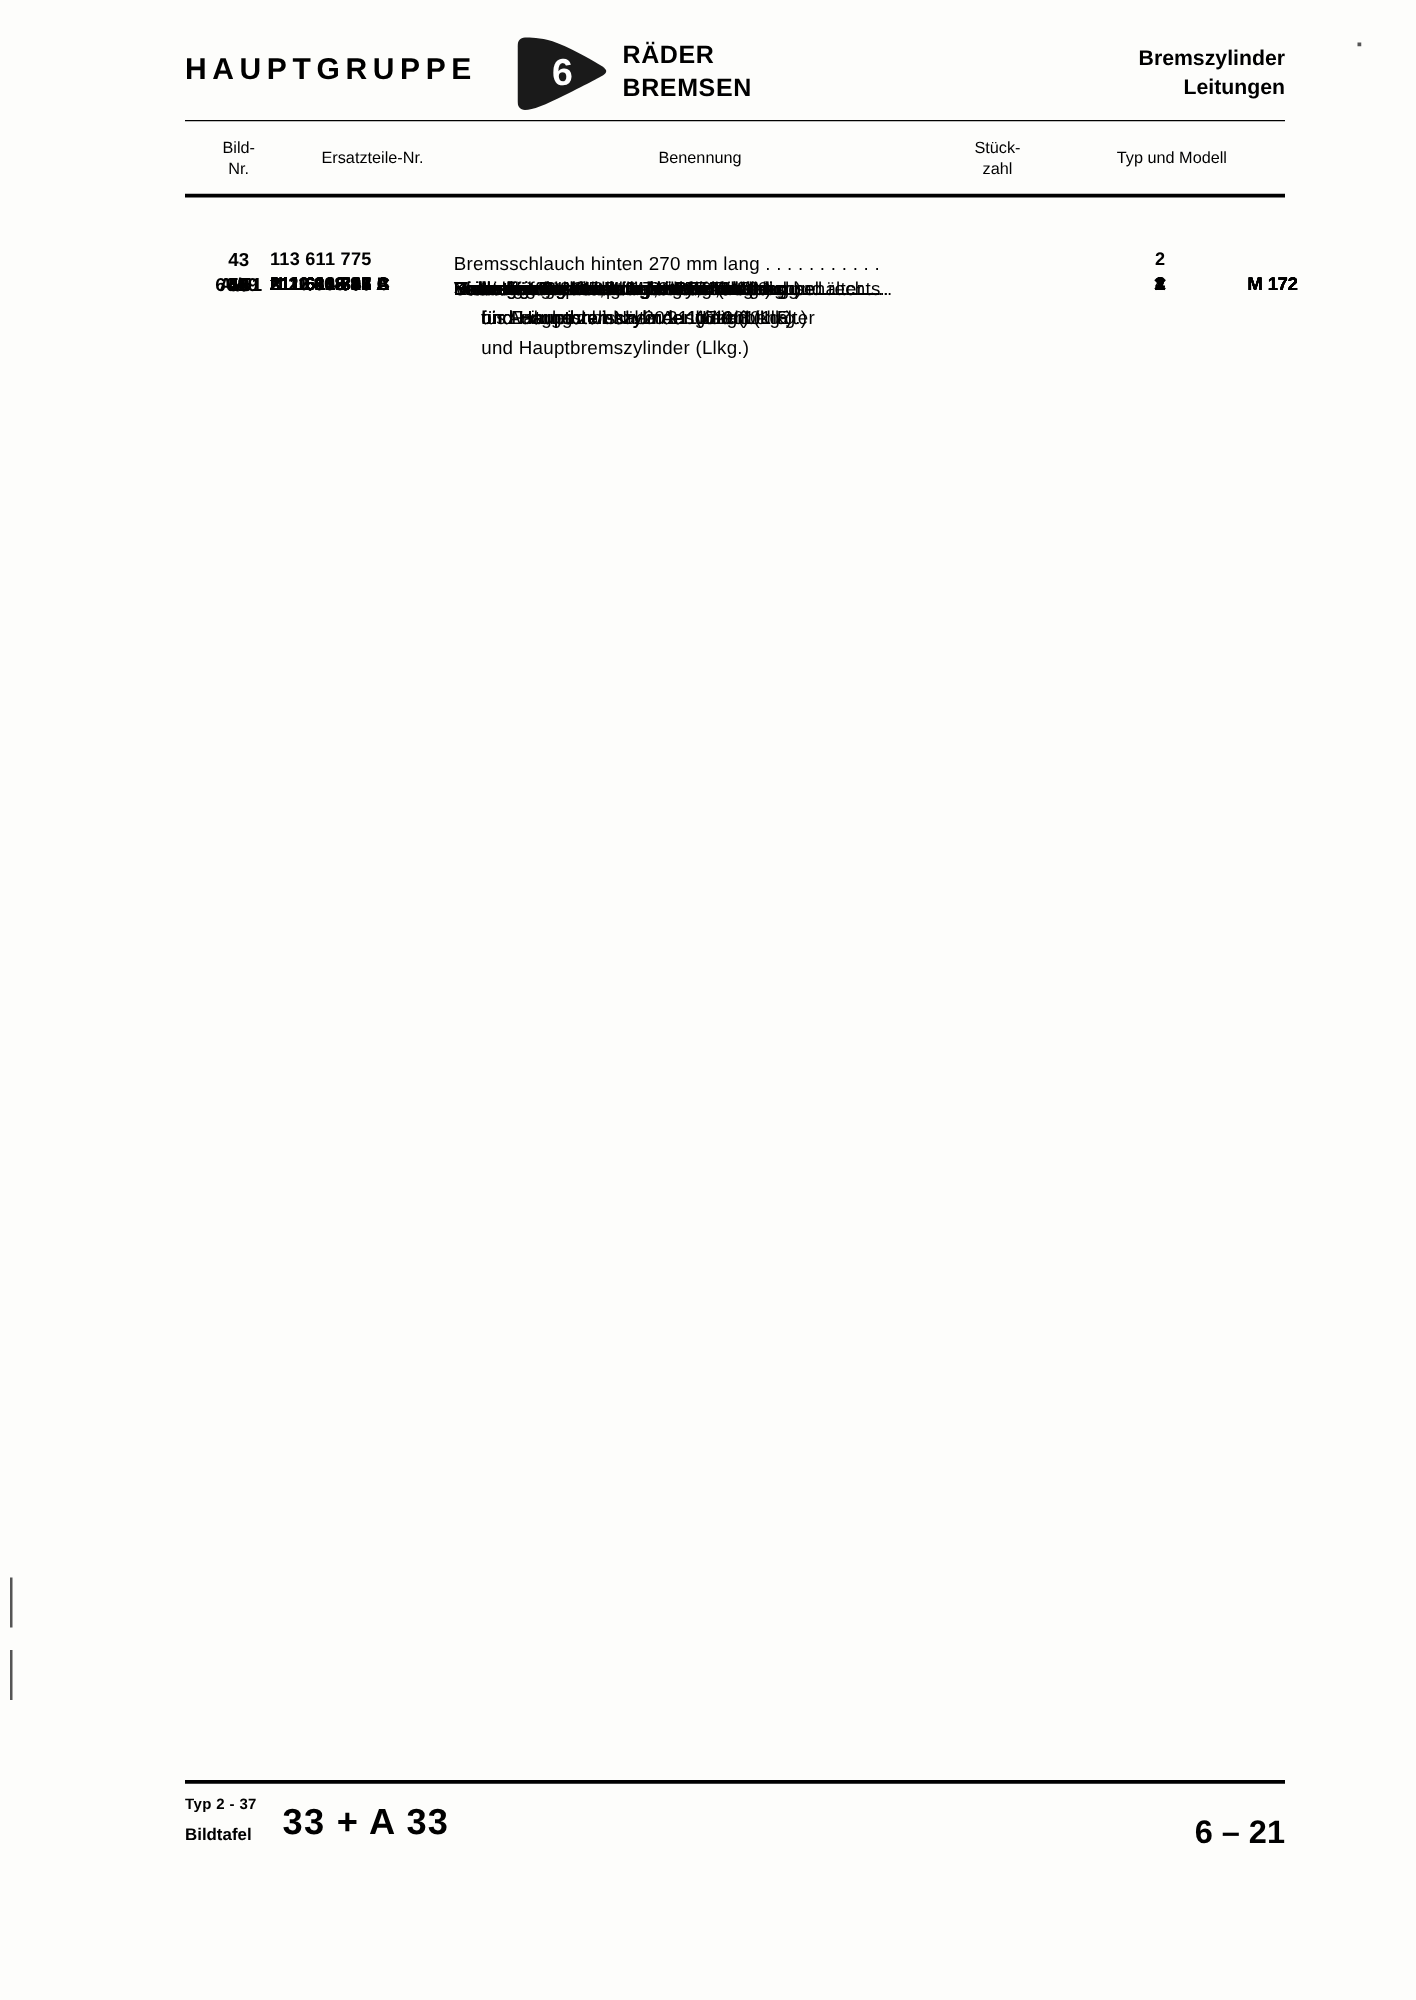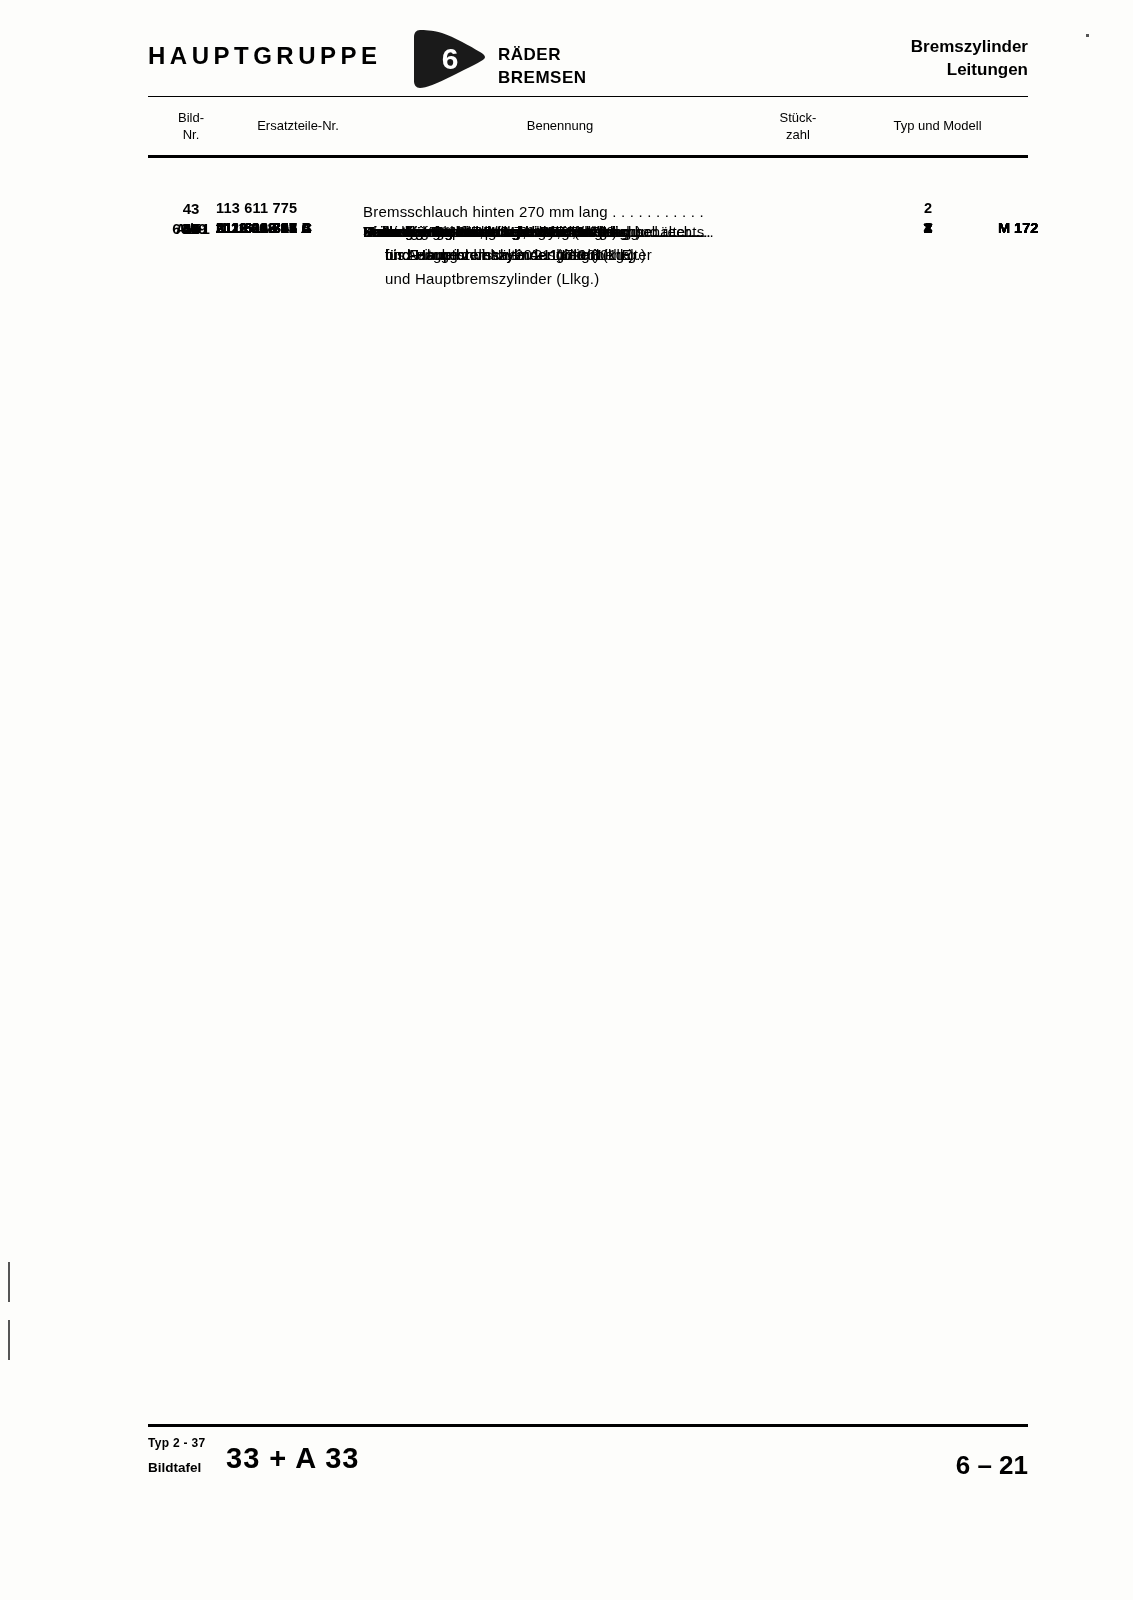--- a/index.html
+++ b/index.html
@@ -55,22 +55,22 @@
     height: 62px;
     line-height: 62px;
     text-align: center;
     color: #ffffff;
     font-size: 30px;
     font-weight: bold;
   }
   .group-title {
     position: absolute;
     left: 350px;
-    top: 16px;
-    font-size: 17px;
+    top: 3px;
+    font-size: 20px;
     font-weight: bold;
     line-height: 1.35;
     letter-spacing: 0.5px;
   }
   .chapter-title {
     position: absolute;
     right: 0;
     top: 8px;
     text-align: right;
     font-size: 17px;

